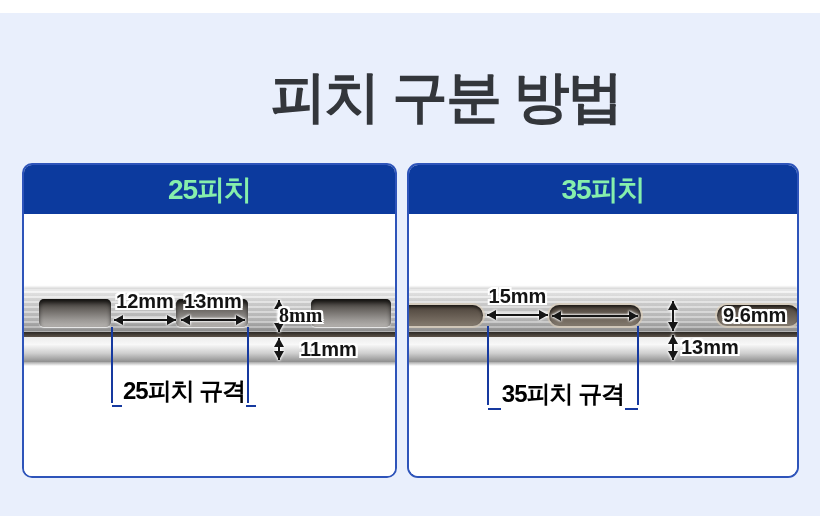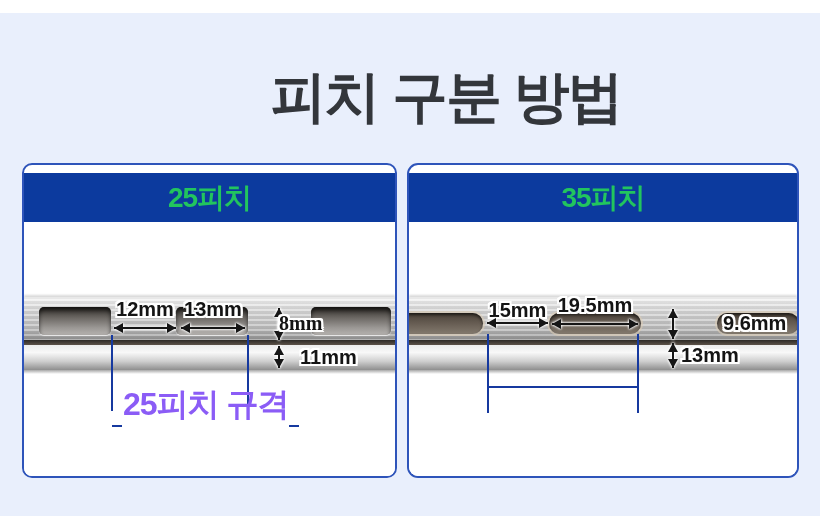--- a/index.html
+++ b/index.html
@@ -7,21 +7,21 @@
   .stage { position:relative; width:820px; height:528px; background:#ffffff; overflow:hidden; }
   .bg-band { position:absolute; left:0; top:13px; width:820px; height:503px; background:#e9effc; }
   .main-title { position:absolute; left:0; top:61px; width:820px; text-align:center;
     font-size:56px; font-weight:800; color:#33363b; letter-spacing:-2px; line-height:72px;margin-left:36px; }
 
   .panels { position:absolute; left:22px; top:163px; display:flex; gap:10px; }
   .panel { background:#ffffff; border:2px solid #2e54ba; border-radius:10px; overflow:hidden; height:315px; }
   .panel-25 { width:375px; }
   .panel-35 { width:392px;border-radius:11px; }
   .panel-header { height:49px; background:#0c3a9e; display:flex; align-items:center; justify-content:center;
-    color:#22c55e; font-size:28px; font-weight:700; letter-spacing:-1px;margin-top:8px; }
+    color:#86efac; font-size:28px; font-weight:700; letter-spacing:-1px; }
   .panel-body { position:relative; height:332px; background:#ffffff; }
 
   
   .rail-top { position:absolute; left:0; right:0; top:75px; height:43px;
     background:
       repeating-linear-gradient(180deg, rgba(255,255,255,.28) 0 2px, rgba(0,0,0,.06) 2px 5px),
       linear-gradient(180deg,#f2f2f2 0%,#d6d6d6 30%,#bdbdbd 70%,#939393 100%);
     border-top:2px solid #e8e8e8; box-shadow:0 -2px 2px rgba(0,0,0,.15); }
   .rail-groove { position:absolute; left:0; right:0; top:118px; height:5px;
     background:linear-gradient(180deg,#2c2925,#5c5248); }
@@ -51,22 +51,22 @@
     border-top:5px solid transparent; border-bottom:5px solid transparent; border-left:9px solid #161616; }
   .varrow { position:absolute; width:2px; background:#161616;
     filter:drop-shadow(0 0 1px #fff) drop-shadow(0 0 1px #fff); }
   .varrow::before { content:""; position:absolute; top:0; left:-4px; width:0; height:0;
     border-left:5px solid transparent; border-right:5px solid transparent; border-bottom:9px solid #161616; }
   .varrow::after { content:""; position:absolute; bottom:0; left:-4px; width:0; height:0;
     border-left:5px solid transparent; border-right:5px solid transparent; border-top:9px solid #161616; }
 
   
   .bracket-line { position:absolute; width:2px; background:#16399f; }
-  .spec-row { position:absolute; display:flex; align-items:flex-end; color:#8b5cf6;
-    font-size:32px; font-weight:700; letter-spacing:-1px; white-space:nowrap; }
+  .spec-row { position:absolute; display:flex; align-items:flex-end; color:#000000;
+    font-size:24px; font-weight:700; letter-spacing:-1px; white-space:nowrap; }
   .spec-tick { flex:1; height:2px; background:#16399f; min-width:10px; }
   .spec-text { padding:0 1px; }
 </style>
 </head>
 <body>
 
 <div class="stage">
   <div class="bg-band"></div>
   <div class="main-title">피치 구분 방법</div>
 
@@ -111,35 +111,35 @@
       <div class="panel-body">
         <div class="rail-top"></div>
         <div class="rail-groove"></div>
         <div class="rail-bottom"></div>
         <div class="rail-shadow"></div>
 
         <div class="slot-pill" style="left:-12px; width:86px;"></div>
         <div class="slot-pill" style="left:140px; width:92px;"></div>
         <div class="slot-pill" style="left:308px; width:82px;"></div>
 
-        <div class="dim" style="left:78px; width:61px; top:77px;">15mm</div>
+        <div class="dim" style="left:78px; width:61px; top:71px;">15mm</div>
         <div class="harrow" style="left:78px; width:61px; top:100px;"></div>
 
-        <div class="dim" style="left:143px; width:86px; top:72px;">19.5mm</div>
         <div class="harrow" style="left:143px; width:86px; top:101px;"></div>
 
         <div class="varrow" style="left:263px; top:87px; height:30px;"></div>
         <div class="dim" style="left:272px; top:90px;padding-left:42px;">9.6mm</div>
 
         <div class="varrow" style="left:263px; top:121px; height:25px;"></div>
         <div class="dim" style="left:272px; top:122px;">13mm</div>
 
         <div class="bracket-line" style="left:78px; top:112px; height:79px;"></div>
         <div class="bracket-line" style="left:228px; top:112px; height:79px;"></div>
         <div class="spec-row" style="left:79px; width:150px; top:164px;">
           <span class="spec-tick"></span>
+          <span class="spec-text">35피치 규격</span>
           <span class="spec-tick"></span>
         </div>
       </div>
     </div>
 
   </div>
 </div>
 
 </body></html>

